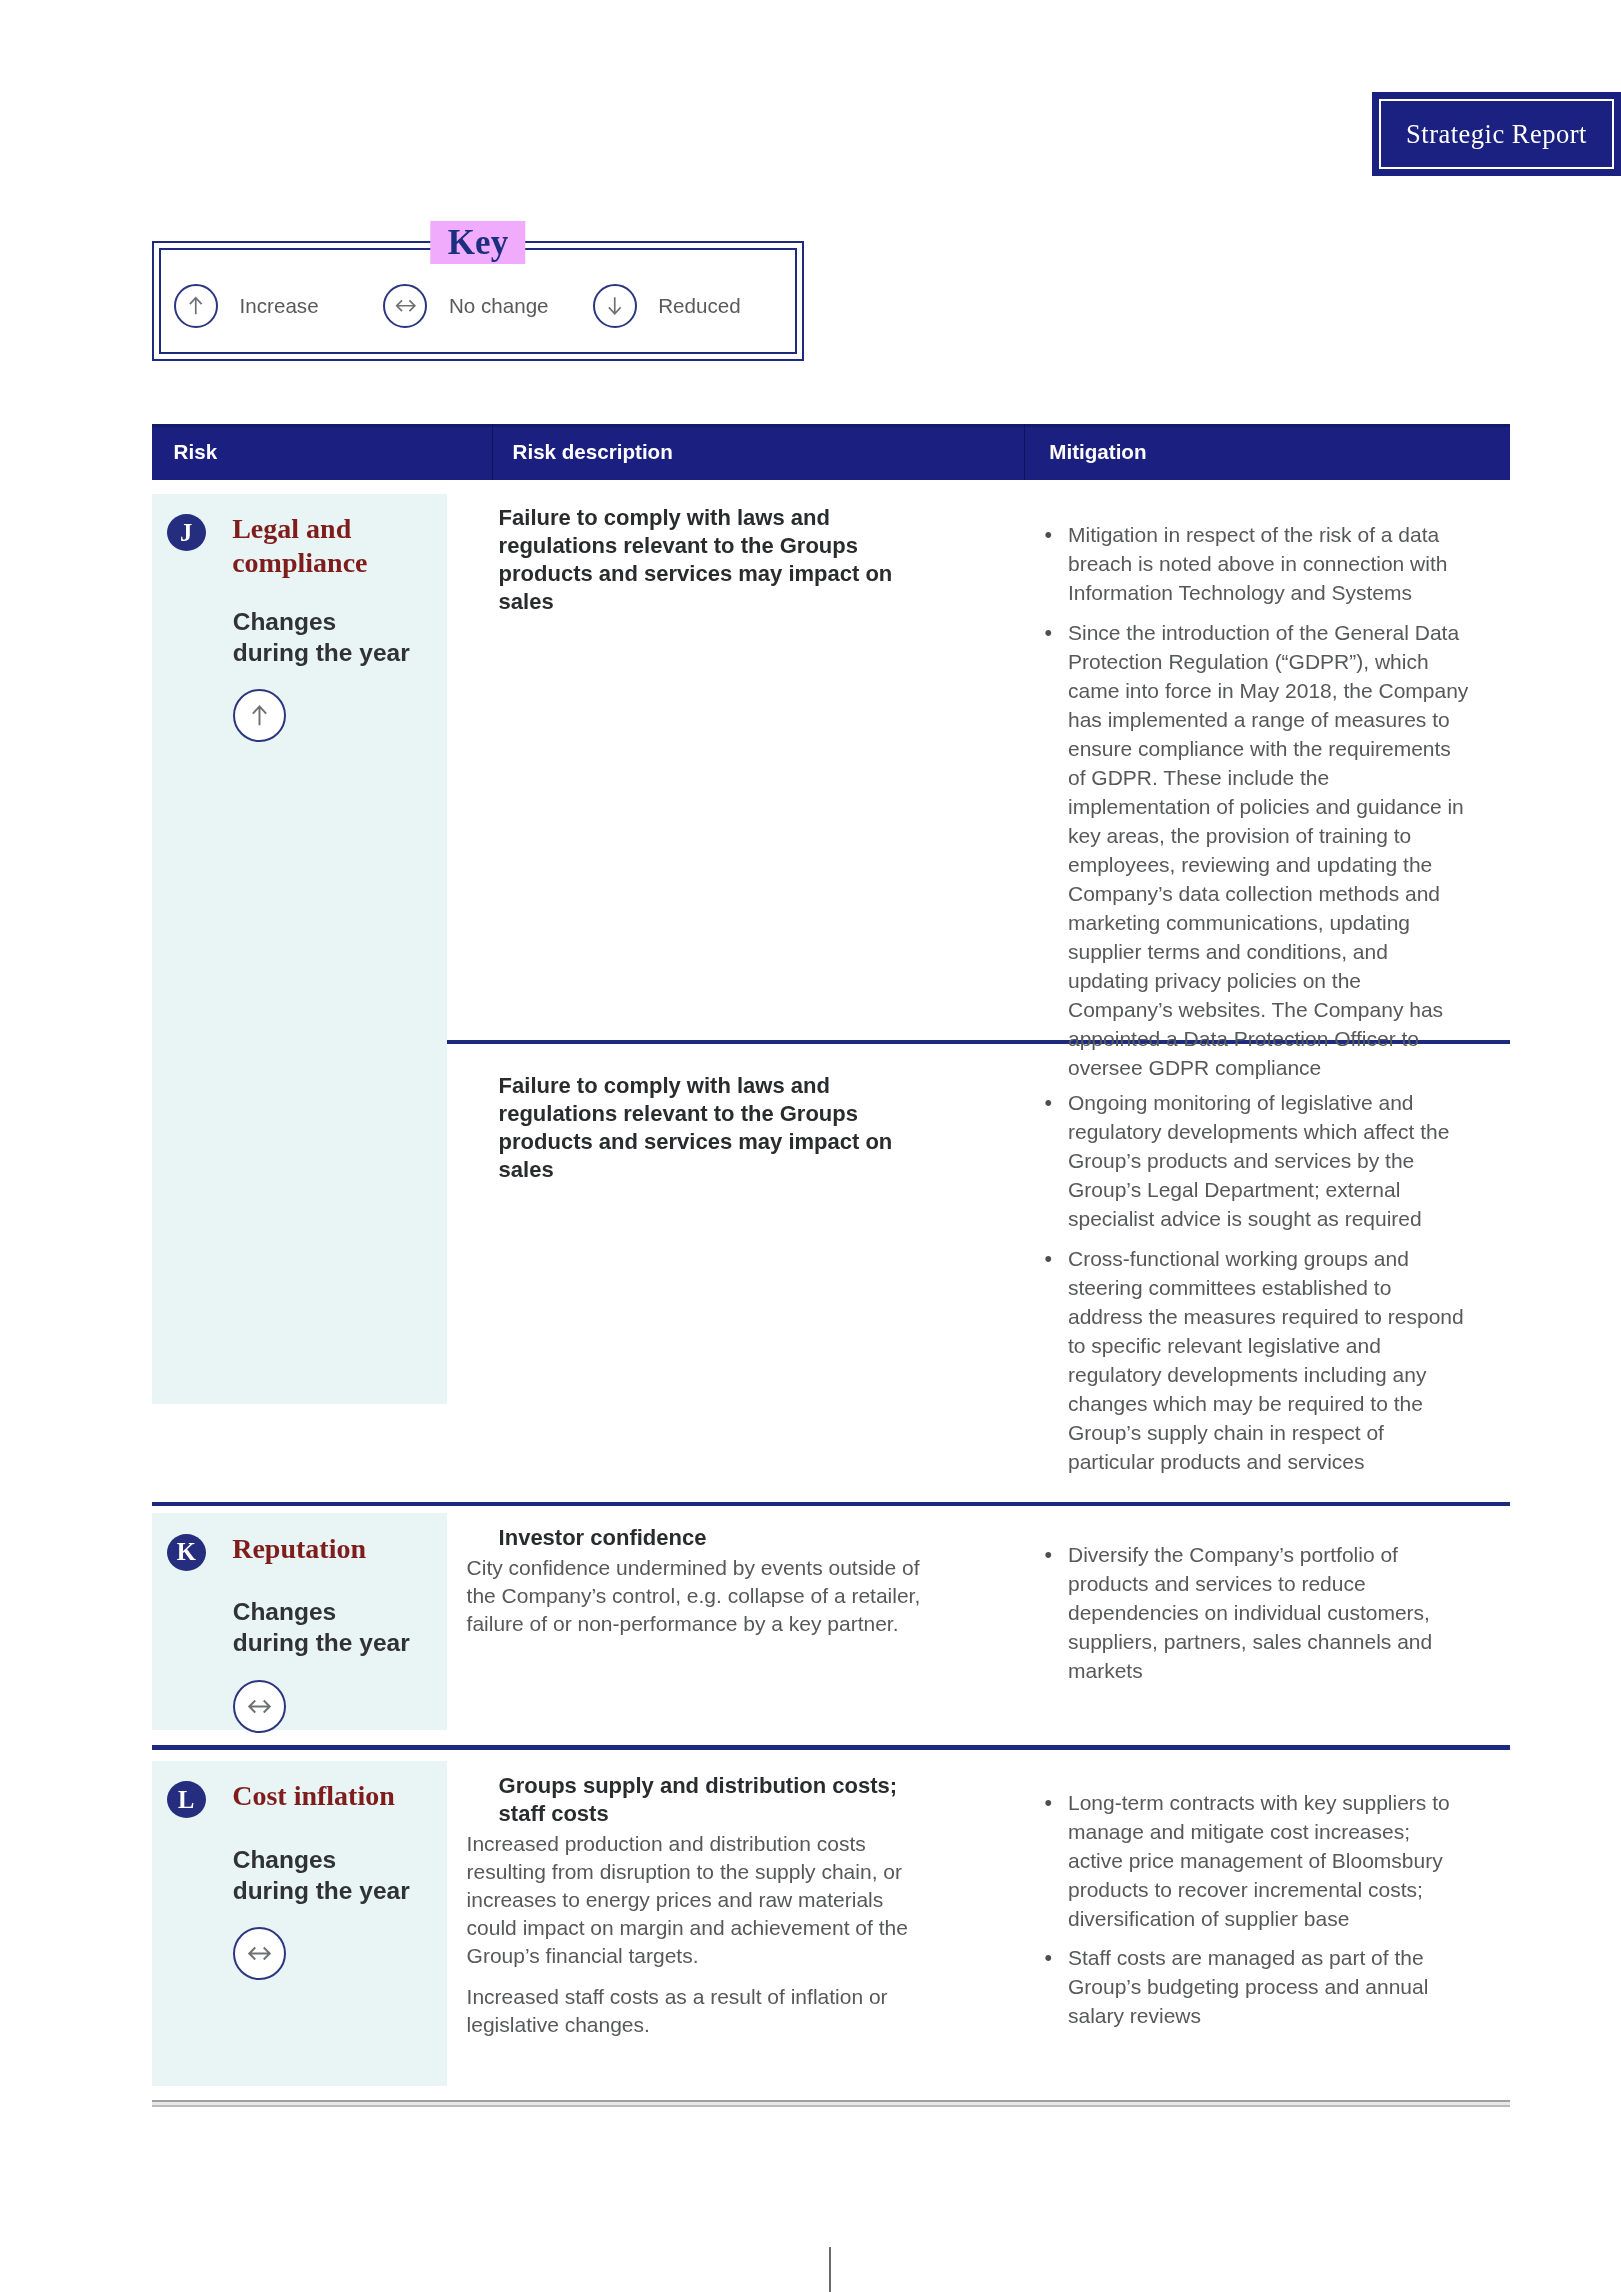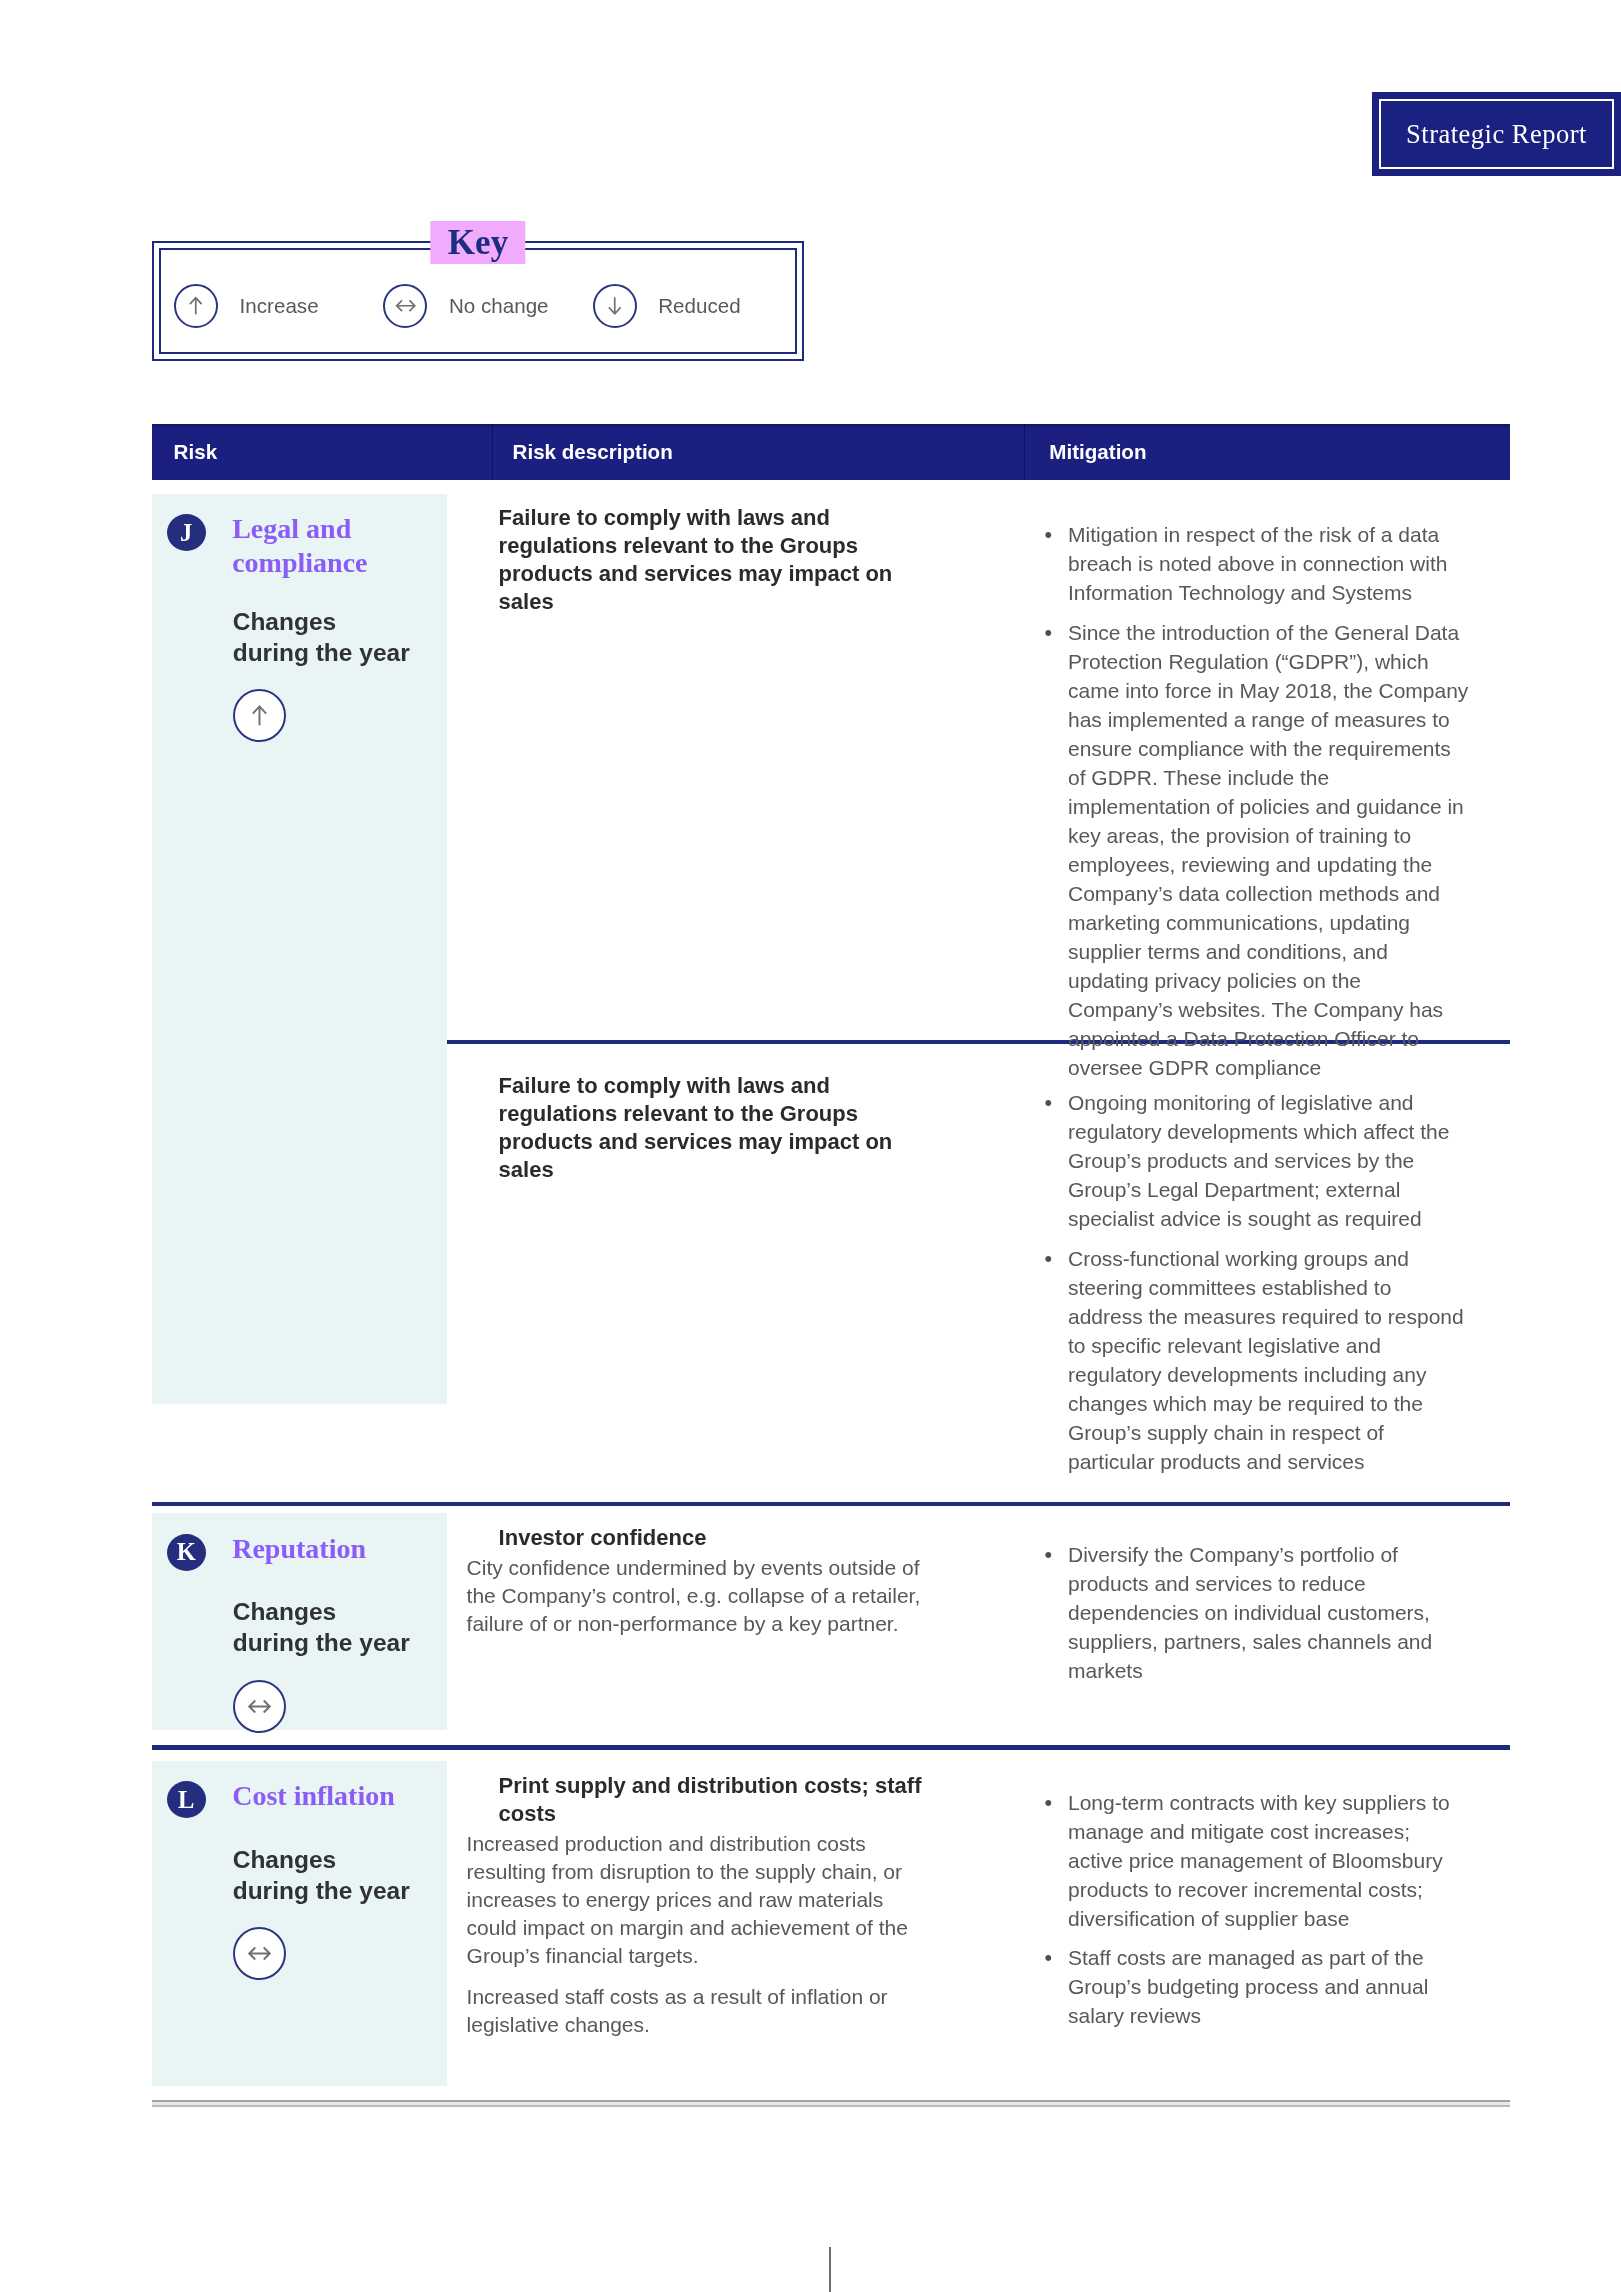--- a/index.html
+++ b/index.html
@@ -86,21 +86,21 @@
   .risk-id-badge{
     flex:0 0 auto;width:39px;height:37px;border-radius:50%;
     background:#252e7e;color:#ffffff;
     font-family:"Liberation Serif", serif;font-weight:bold;font-size:24.5px;
     display:flex;align-items:center;justify-content:center;
     margin-top:2px;
   }
   .risk-title{
     margin-left:26.5px;
     font-family:"Liberation Serif", serif;font-weight:bold;
-    font-size:28px;line-height:34px;color:#8b5cf6;
+    font-size:28px;line-height:34px;color:#7f1d1d;
     width:196px;
   }
   .risk-cell-body{margin-left:66px;}
   .changes-label{
     margin-top:25.5px;
     font-weight:bold;font-size:24.5px;line-height:31px;color:#303234;
     width:186px;
   }
   .row-right{flex:1 1 auto;display:flex;flex-direction:column;}
   .sub-row{display:flex;}
@@ -292,21 +292,21 @@
           <span class="circle-icon change-circle">
             <svg width="29" height="29" viewBox="0 0 24 24">
                 <path class="stroke" d="M3.5 12 H20.5 M8.5 7 L3.5 12 L8.5 17 M15.5 7 L20.5 12 L15.5 17"></path>
               </svg>
           </span>
         </div>
       </div>
       <div class="row-right">
         <div class="sub-row">
           <div class="desc-cell">
-            <div class="desc-heading">Print supply and distribution costs; staff costs</div>
+            <div class="desc-heading">Groups supply and distribution costs; staff costs</div>
             <div class="desc-body">
               <p>Increased production and distribution costs resulting from disruption to the supply chain, or increases to energy prices and raw materials could impact on margin and achievement of the Group’s financial targets.</p>
               <p>Increased staff costs as a result of inflation or legislative changes.</p>
             </div>
           </div>
           <div class="mit-cell">
             <ul class="mitigation-list">
               <li>Long-term contracts with key suppliers to manage and mitigate cost increases; active price management of Bloomsbury products to recover incremental costs; diversification of supplier base</li>
               <li>Staff costs are managed as part of the Group’s budgeting process and annual salary reviews</li>
             </ul>

